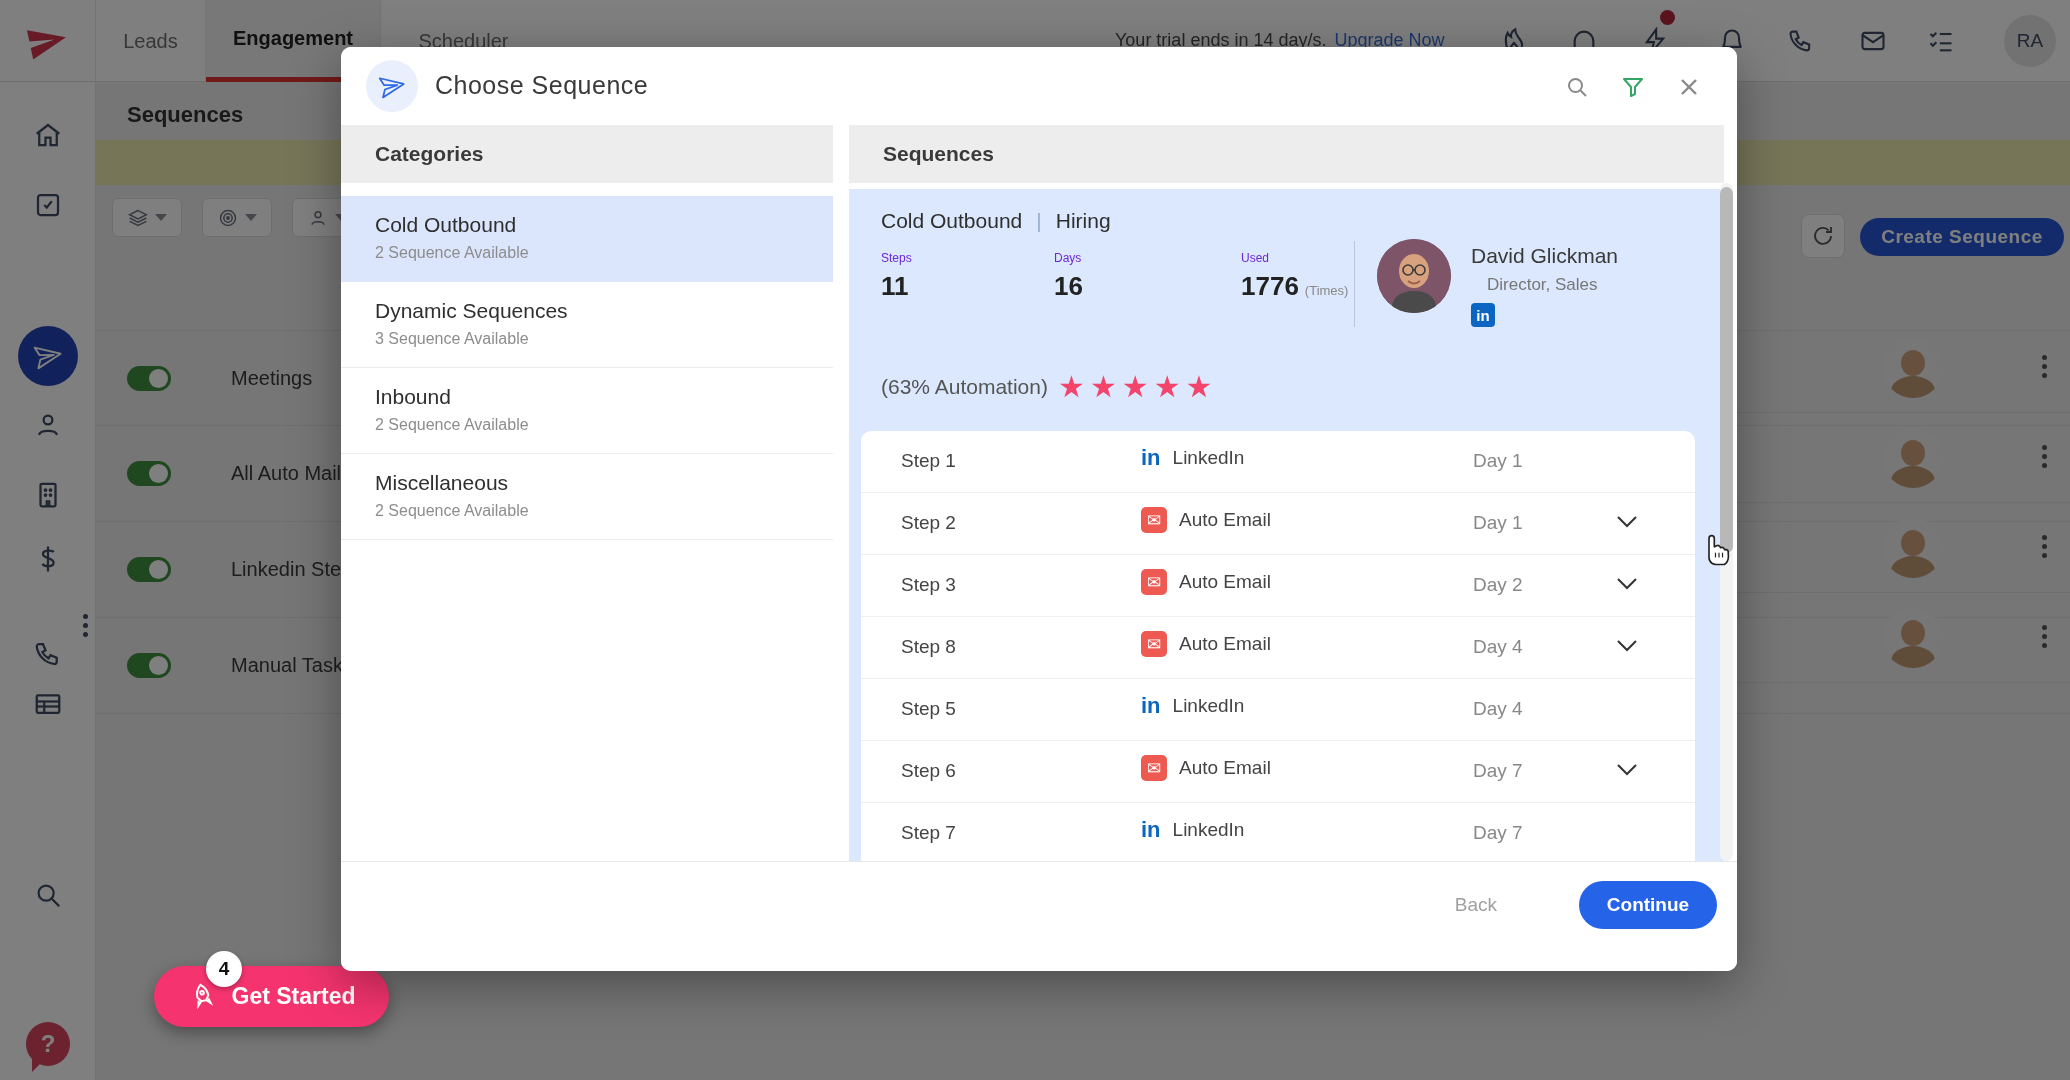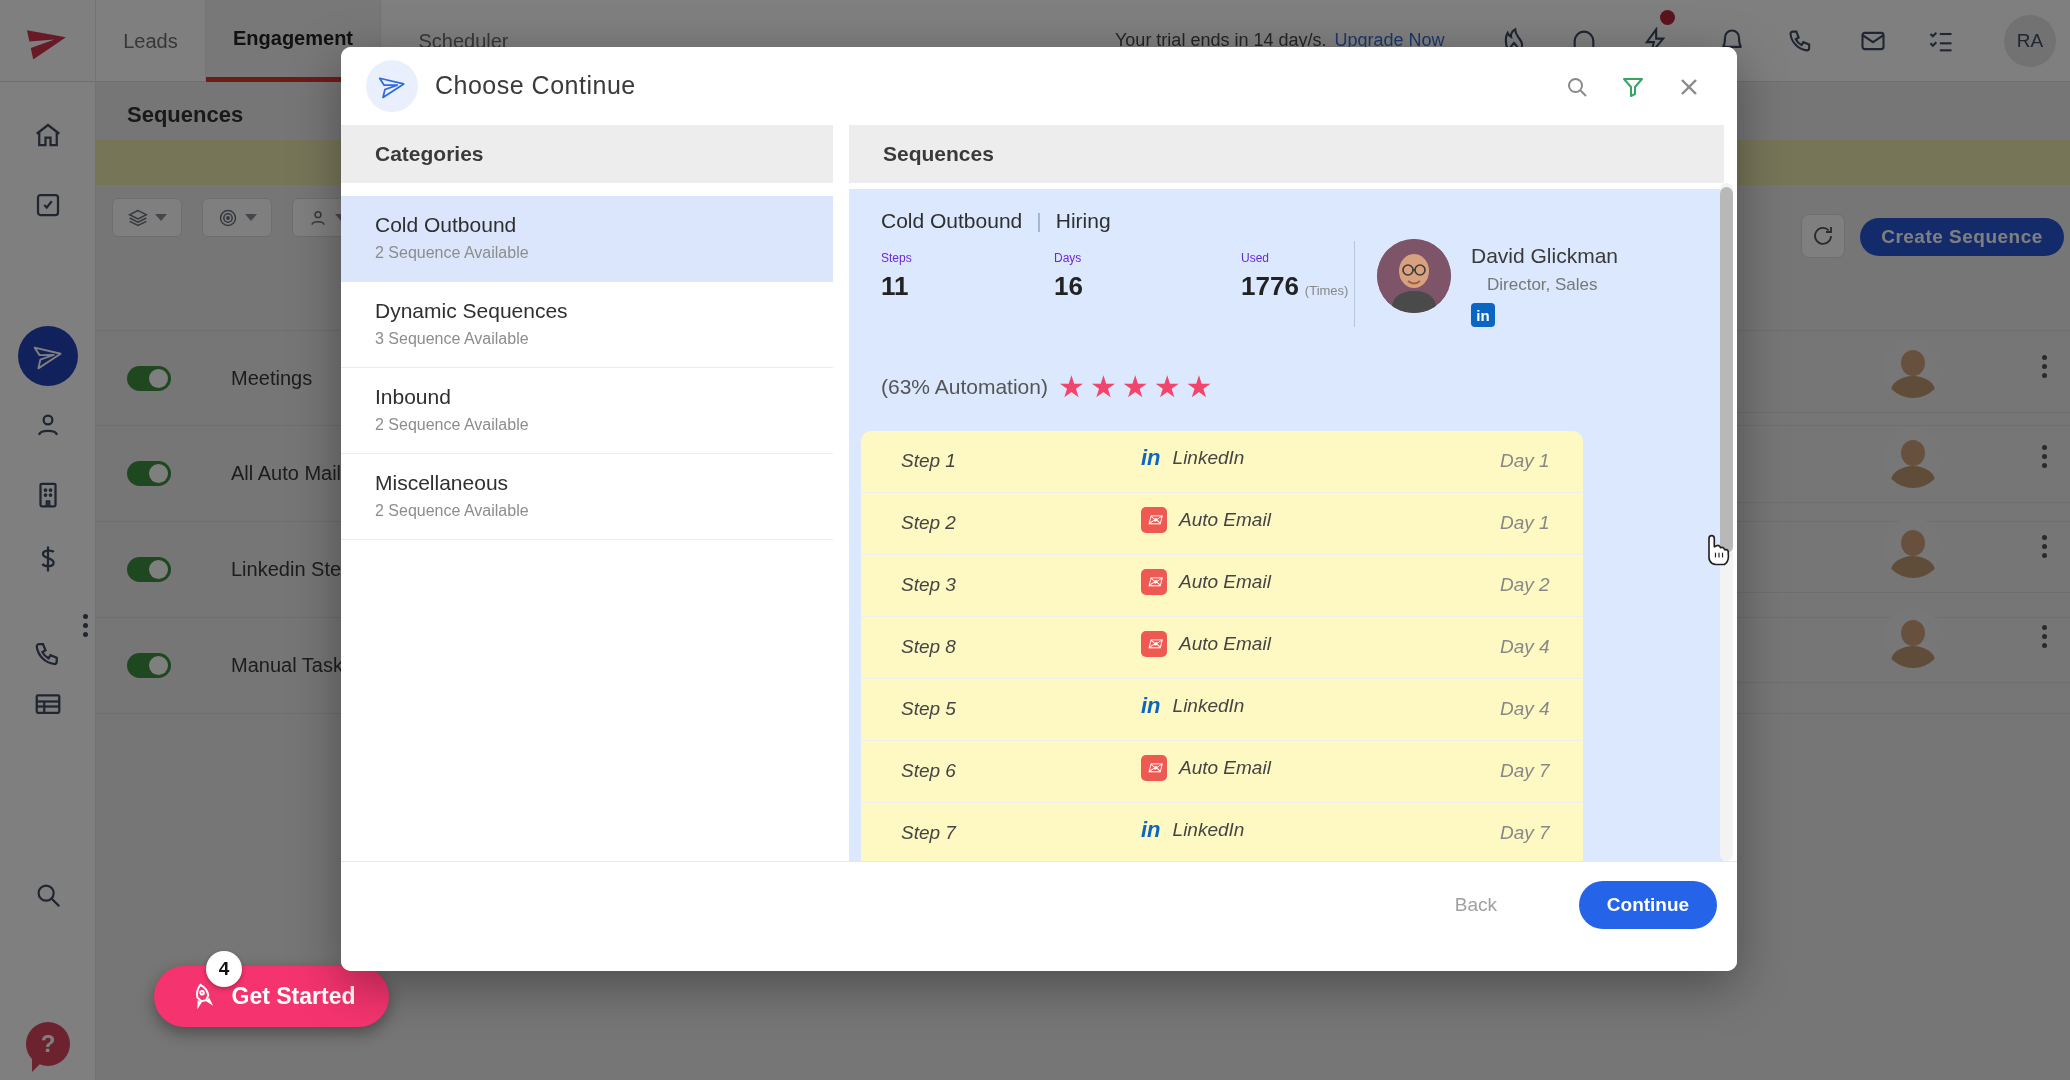--- a/index.html
+++ b/index.html
@@ -77,28 +77,28 @@
   .stat-label { font-size:12px; color:#6d28d9; }
   .stat-value { margin-top:6px; font-size:26px; font-weight:bold; color:#222; }
   .stat-suffix { font-size:13px; color:#888; font-weight:normal; margin-left:6px; }
   .v-div { position:absolute; left:505px; top:52px; width:1px; height:86px; background:#b9c6e0; }
   .owner-avatar { position:absolute; left:528px; top:50px; width:74px; height:74px; border-radius:50%; overflow:hidden; background:#7a4f63; }
   .owner-name { position:absolute; left:622px; top:55px; font-size:21px; color:#3a3a3a; }
   .owner-role { position:absolute; left:622px; top:86px; font-size:17px; color:#777;margin-left:16px; }
   .li-badge { position:absolute; left:622px; top:114px; width:24px; height:24px; border-radius:4px; background:#0a66c2; color:#fff; font-weight:bold; font-size:15px; display:flex; align-items:center; justify-content:center; }
   .automation { position:absolute; left:32px; top:186px; font-size:21px; color:#555; }
   .stars { position:absolute; left:209px; top:180px; font-size:30px; color:#f3456b; letter-spacing:5px; }
-  .steps-card { position:absolute; left:12px; top:242px; width:722px; height:468px; background:#fef9c3; border-radius:10px; overflow:hidden;font-style:italic; }
+  .steps-card { position:absolute; left:12px; top:242px; width:834px; height:468px; background:#ffffff; border-radius:10px; overflow:hidden; }
   .step-row { height:62px; border-bottom:1px solid #efefef; position:relative; }
   .step-label { position:absolute; left:40px; top:19px; font-size:19px; color:#444; }
   .step-channel { position:absolute; left:280px; top:14px; display:flex; align-items:center; gap:12px; }
   .li-text { color:#0a66c2; font-weight:bold; font-size:22px; }
   .email-badge { width:26px; height:26px; border-radius:5px; background:#ee5a52; color:#fff; font-size:17px; display:flex; align-items:center; justify-content:center; }
   .channel-label { font-size:19px; color:#444; }
-  .step-day { position:absolute; left:612px; top:19px; font-size:19px; color:#888;margin-left:27px; }
+  .step-day { position:absolute; left:612px; top:19px; font-size:19px; color:#888; }
   .step-chevron { position:absolute; left:755px; top:22px; width:22px; height:14px; color:#333; cursor:pointer; }
   .m-footer { position:absolute; left:0; bottom:0; width:100%; height:110px; background:#fff; border-top:1px solid #e8e8e8; }
   .back-btn { position:absolute; right:240px; top:32px; font-size:19px; color:#a0a0a0; cursor:pointer; }
   .continue-btn { position:absolute; right:20px; top:19px; width:138px; height:48px; border-radius:24px; background:#2563e8; color:#fff; font-size:19px; font-weight:bold; border:none; display:flex; align-items:center; justify-content:center; cursor:pointer; }
   .m-scroll-track { position:absolute; right:4px; top:136px; bottom:110px; width:13px; background:#f3f3f3; border-radius:7px; }
   .m-scroll-thumb { position:absolute; left:0; top:4px; width:13px; height:366px; background:#b8b8b8; border-radius:7px; }
   .cursor { position:absolute; left:1700px; top:528px; z-index:30; }
   svg { display:block; }
 </style>
 </head>
@@ -330,21 +330,21 @@
   </div>
   <div class="gs-badge">4</div>
 
   <div class="modal">
     <div class="m-header">
       <div class="m-title-icon">
         <svg width="26" height="26" viewBox="0 0 24 24" fill="none" stroke="currentColor" stroke-width="1.6" transform="rotate(-10)">
             <path d="M2 21 L23 12 L2 3 L5 10 L17 12 L5 14 Z" stroke-linejoin="round"></path>
           </svg>
       </div>
-      <div class="m-title">Choose Continue</div>
+      <div class="m-title">Choose Sequence</div>
       <svg class="m-hicon" style="right:148px" viewBox="0 0 24 24" fill="none" stroke="currentColor" stroke-width="2">
           <circle cx="10.5" cy="10.5" r="6.5"></circle>
           <line x1="15.5" y1="15.5" x2="21" y2="21"></line>
         </svg>
       <svg class="m-hicon" style="right:92px;color:#35a665" viewBox="0 0 24 24" fill="none" stroke="currentColor" stroke-width="2">
           <polygon points="3 4 21 4 14 12 14 19 10 21 10 12" stroke-linejoin="round"></polygon>
         </svg>
       <svg class="m-hicon" style="right:36px" viewBox="0 0 24 24" fill="none" stroke="currentColor" stroke-width="2.4">
           <line x1="5" y1="5" x2="19" y2="19"></line>
           <line x1="19" y1="5" x2="5" y2="19"></line>

